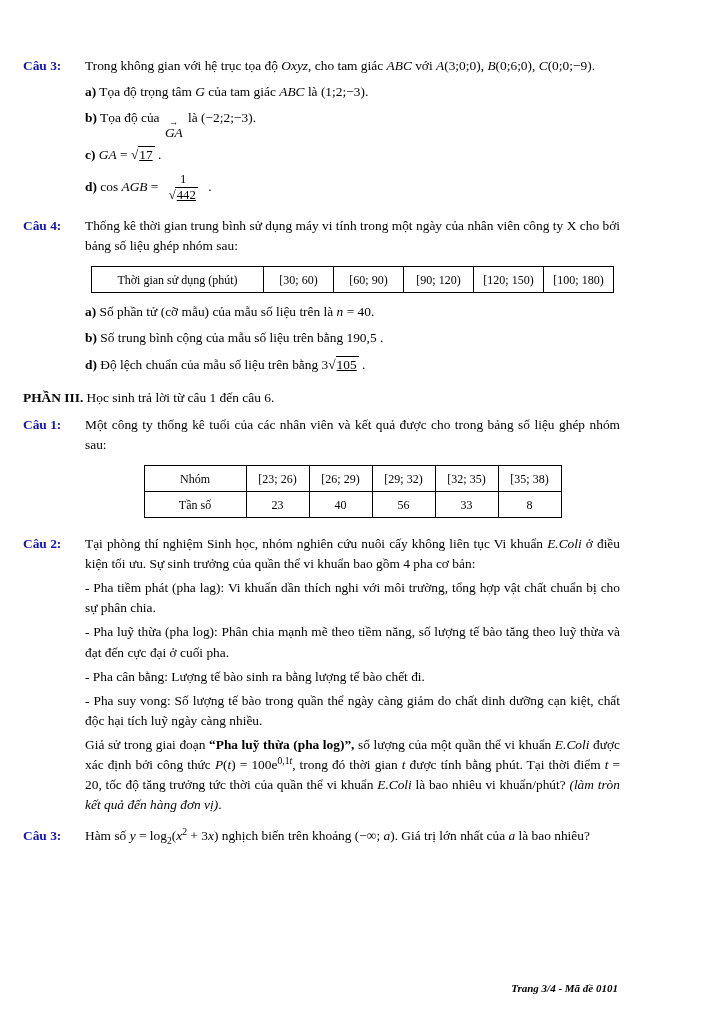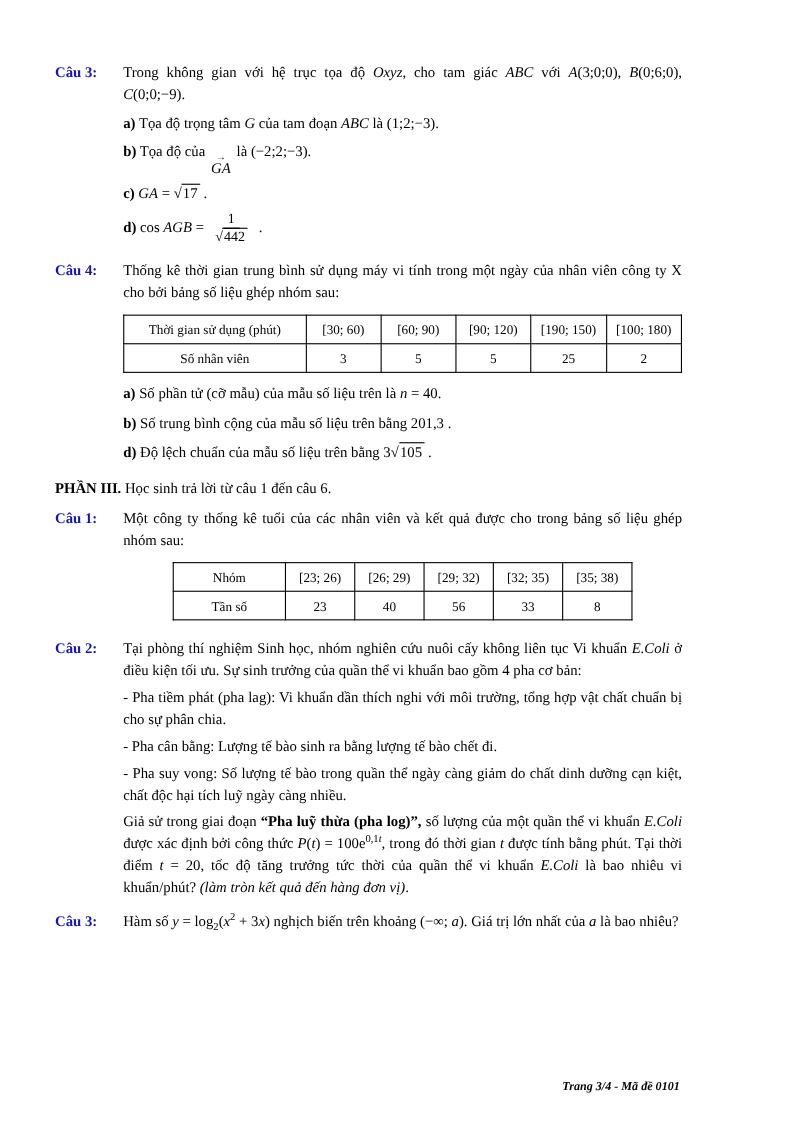--- a/index.html
+++ b/index.html
@@ -2,21 +2,21 @@
 <html style="--accent: #1414b8;"><head>
 <meta charset="utf-8">
 <style>
   * { margin:0; padding:0; box-sizing:border-box; }
   html,body { background:#fff; }
   body {
     width:724px; height:1024px; overflow:hidden;
     font-family:"Liberation Serif", serif;
     font-size:13.4px; line-height:1.5; color:#000;
   }
-  .page { position:relative; width:668px; height:1024px; padding:56px 48px 20px 50px; background:#fff; }
+  .page { position:relative; width:668px; height:1024px; padding:56px 48px 20px 23px; background:#fff; }
   .q { display:flex; margin-bottom:7px; }
   .q-label { width:62px; flex:none; font-weight:bold; color:var(--accent,#1414b8); }
   .sec-line { margin:4px 0 7px 0; }
   .sec-label { font-weight:bold; }
   .q-body { flex:1; text-align:justify; min-width:0; }
   .para { margin-bottom:4px; }
   .item { margin:6px 0; }
   .dtable { border-collapse:collapse; margin:10px auto 9px; font-size:12px; }
   .dtable td { border:1px solid #000; text-align:center; padding:2px 6px; height:26px; }
   .t4 td.c0 { width:172px; }
@@ -25,36 +25,36 @@
   .t1 td { width:63px; }
   .st-i { font-style:italic; }
   .st-b { font-weight:bold; }
   .st-sup { vertical-align:super; font-size:0.72em; line-height:0; }
   .st-supi { vertical-align:super; font-size:0.72em; line-height:0; font-style:italic; }
   .st-sub { vertical-align:sub; font-size:0.72em; line-height:0; }
   .frac { display:inline-flex; flex-direction:column; align-items:center; vertical-align:middle; font-size:0.95em; line-height:1.2; margin:0 2px; text-align:center; }
   .frac .num { padding:0 5px 0 5px; border-bottom:1px solid #000; }
   .frac .den { padding:0 5px; }
   .sqrt { white-space:nowrap; }
-  .sqrt .radicand { border-top:1px solid #000; padding:0 2px 0 1px; }
+  .sqrt .radicand { border-top:1px solid #000; padding:0 2px 0 1px;text-decoration:underline; }
   .vec { display:inline-flex; flex-direction:column; align-items:center; vertical-align:-3px; line-height:1; margin:0 2px; }
   .vec .vec-arrow { font-size:9px; line-height:0.65; }
   .vec .vec-base { font-style:italic; }
   .footer { position:absolute; right:50px; bottom:28px; font-weight:bold; font-style:italic; font-size:11px; }
 </style>
 </head>
 <body>
 
 <div class="page">
 
   <div class="q">
     <div class="q-label">Câu 3:</div>
     <div class="q-body">
       <p class="para"><span>Trong không gian với hệ trục tọa độ </span><span class="st-i">Oxyz</span><span>, cho tam giác </span><span class="st-i">ABC</span><span> với </span><span class="st-i">A</span><span>(3;0;0)</span><span>, </span><span class="st-i">B</span><span>(0;6;0)</span><span>, </span><span class="st-i">C</span><span>(0;0;−9)</span><span>.</span></p>
-      <p class="item"><span class="st-b">a)</span><span> Tọa độ trọng tâm </span><span class="st-i">G</span><span> của tam đoạn </span><span class="st-i">ABC</span><span> là </span><span>(1;2;−3)</span><span>.</span></p>
+      <p class="item"><span class="st-b">a)</span><span> Tọa độ trọng tâm </span><span class="st-i">G</span><span> của tam giác </span><span class="st-i">ABC</span><span> là </span><span>(1;2;−3)</span><span>.</span></p>
       <p class="item"><span class="st-b">b)</span><span> Tọa độ của </span><span class="vec">
             <span class="vec-arrow">→</span>
             <span class="vec-base">GA</span>
           </span><span> là </span><span>(−2;2;−3)</span><span>.</span></p>
       <p class="item"><span class="st-b">c)</span><span> </span><span class="st-i">GA</span><span> = </span><span class="sqrt"><span class="rad">√</span><span class="radicand">17</span></span><span> .</span></p>
       <p class="item"><span class="st-b">d)</span><span> cos </span><span class="st-i">AGB</span><span> = </span><span class="frac">
             <span class="num"><span>1</span></span>
             <span class="den"><span class="sqrt"><span class="rad">√</span><span class="radicand">442</span></span></span>
           </span><span> .</span></p>
     </div>
@@ -64,35 +64,27 @@
     <div class="q-label">Câu 4:</div>
     <div class="q-body">
       <p class="para"><span>Thống kê thời gian trung bình sử dụng máy vi tính trong một ngày của nhân viên công ty X cho bởi bảng số liệu ghép nhóm sau:</span></p>
       <table class="dtable t4">
         <tbody>
             <tr>
           <td class="c0">Thời gian sử dụng (phút)</td>
           <td>[30; 60)</td>
           <td>[60; 90)</td>
           <td>[90; 120)</td>
-          <td>[190; 150)</td>
+          <td>[120; 150)</td>
           <td>[100; 180)</td>
-        </tr>
-        <tr>
-          <td class="c0">Số nhân viên</td>
-          <td>3</td>
-          <td>5</td>
-          <td>5</td>
-          <td>25</td>
-          <td>2</td>
         </tr>
       </tbody>
         </table>
       <p class="item"><span class="st-b">a)</span><span> Số phần tử (cỡ mẫu) của mẫu số liệu trên là </span><span class="st-i">n</span><span> = 40.</span></p>
-      <p class="item"><span class="st-b">b)</span><span> Số trung bình cộng của mẫu số liệu trên bằng 201,3 .</span></p>
+      <p class="item"><span class="st-b">b)</span><span> Số trung bình cộng của mẫu số liệu trên bằng 190,5 .</span></p>
       <p class="item"><span class="st-b">d)</span><span> Độ lệch chuẩn của mẫu số liệu trên bằng 3</span><span class="sqrt"><span class="rad">√</span><span class="radicand">105</span></span><span> .</span></p>
     </div>
   </div>
 
   <p class="sec-line"><span class="sec-label">PHẦN III.</span><span> Học sinh trả lời từ câu 1 đến câu 6.</span></p>
 
   <div class="q">
     <div class="q-label">Câu 1:</div>
     <div class="q-body">
       <p class="para"><span>Một công ty thống kê tuổi của các nhân viên và kết quả được cho trong bảng số liệu ghép nhóm sau:</span></p>
@@ -117,20 +109,21 @@
       </tbody>
         </table>
     </div>
   </div>
 
   <div class="q">
     <div class="q-label">Câu 2:</div>
     <div class="q-body">
       <p class="para"><span>Tại phòng thí nghiệm Sinh học, nhóm nghiên cứu nuôi cấy không liên tục Vi khuẩn </span><span class="st-i">E.Coli</span><span> ở điều kiện tối ưu. Sự sinh trưởng của quần thể vi khuẩn bao gồm 4 pha cơ bản:</span></p>
       <p class="para"><span>- Pha tiềm phát (pha lag): Vi khuẩn dần thích nghi với môi trường, tổng hợp vật chất chuẩn bị cho sự phân chia.</span></p>
+      <p class="para"><span>- Pha luỹ thừa (pha log): Phân chia mạnh mẽ theo tiềm năng, số lượng tế bào tăng theo luỹ thừa và đạt đến cực đại ở cuối pha.</span></p>
       <p class="para"><span>- Pha cân bằng: Lượng tế bào sinh ra bằng lượng tế bào chết đi.</span></p>
       <p class="para"><span>- Pha suy vong: Số lượng tế bào trong quần thể ngày càng giảm do chất dinh dưỡng cạn kiệt, chất độc hại tích luỹ ngày càng nhiều.</span></p>
       <p class="para"><span>Giả sử trong giai đoạn </span><span class="st-b">“Pha luỹ thừa (pha log)”,</span><span> số lượng của một quần thể vi khuẩn </span><span class="st-i">E.Coli</span><span> được xác định bởi công thức </span><span class="st-i">P</span><span>(</span><span class="st-i">t</span><span>) = 100e</span><span class="st-sup">0,1</span><span class="st-supi">t</span><span>, trong đó thời gian </span><span class="st-i">t</span><span> được tính bằng phút. Tại thời điểm </span><span class="st-i">t</span><span> = 20, tốc độ tăng trưởng tức thời của quần thể vi khuẩn </span><span class="st-i">E.Coli</span><span> là bao nhiêu vi khuẩn/phút? </span><span class="st-i">(làm tròn kết quả đến hàng đơn vị)</span><span>.</span></p>
     </div>
   </div>
 
   <div class="q">
     <div class="q-label">Câu 3:</div>
     <div class="q-body">
       <p class="para"><span>Hàm số </span><span class="st-i">y</span><span> = log</span><span class="st-sub">2</span><span>(</span><span class="st-i">x</span><span class="st-sup">2</span><span> + 3</span><span class="st-i">x</span><span>)</span><span> nghịch biến trên khoảng </span><span>(−∞; </span><span class="st-i">a</span><span>)</span><span>. Giá trị lớn nhất của </span><span class="st-i">a</span><span> là bao nhiêu?</span></p>

